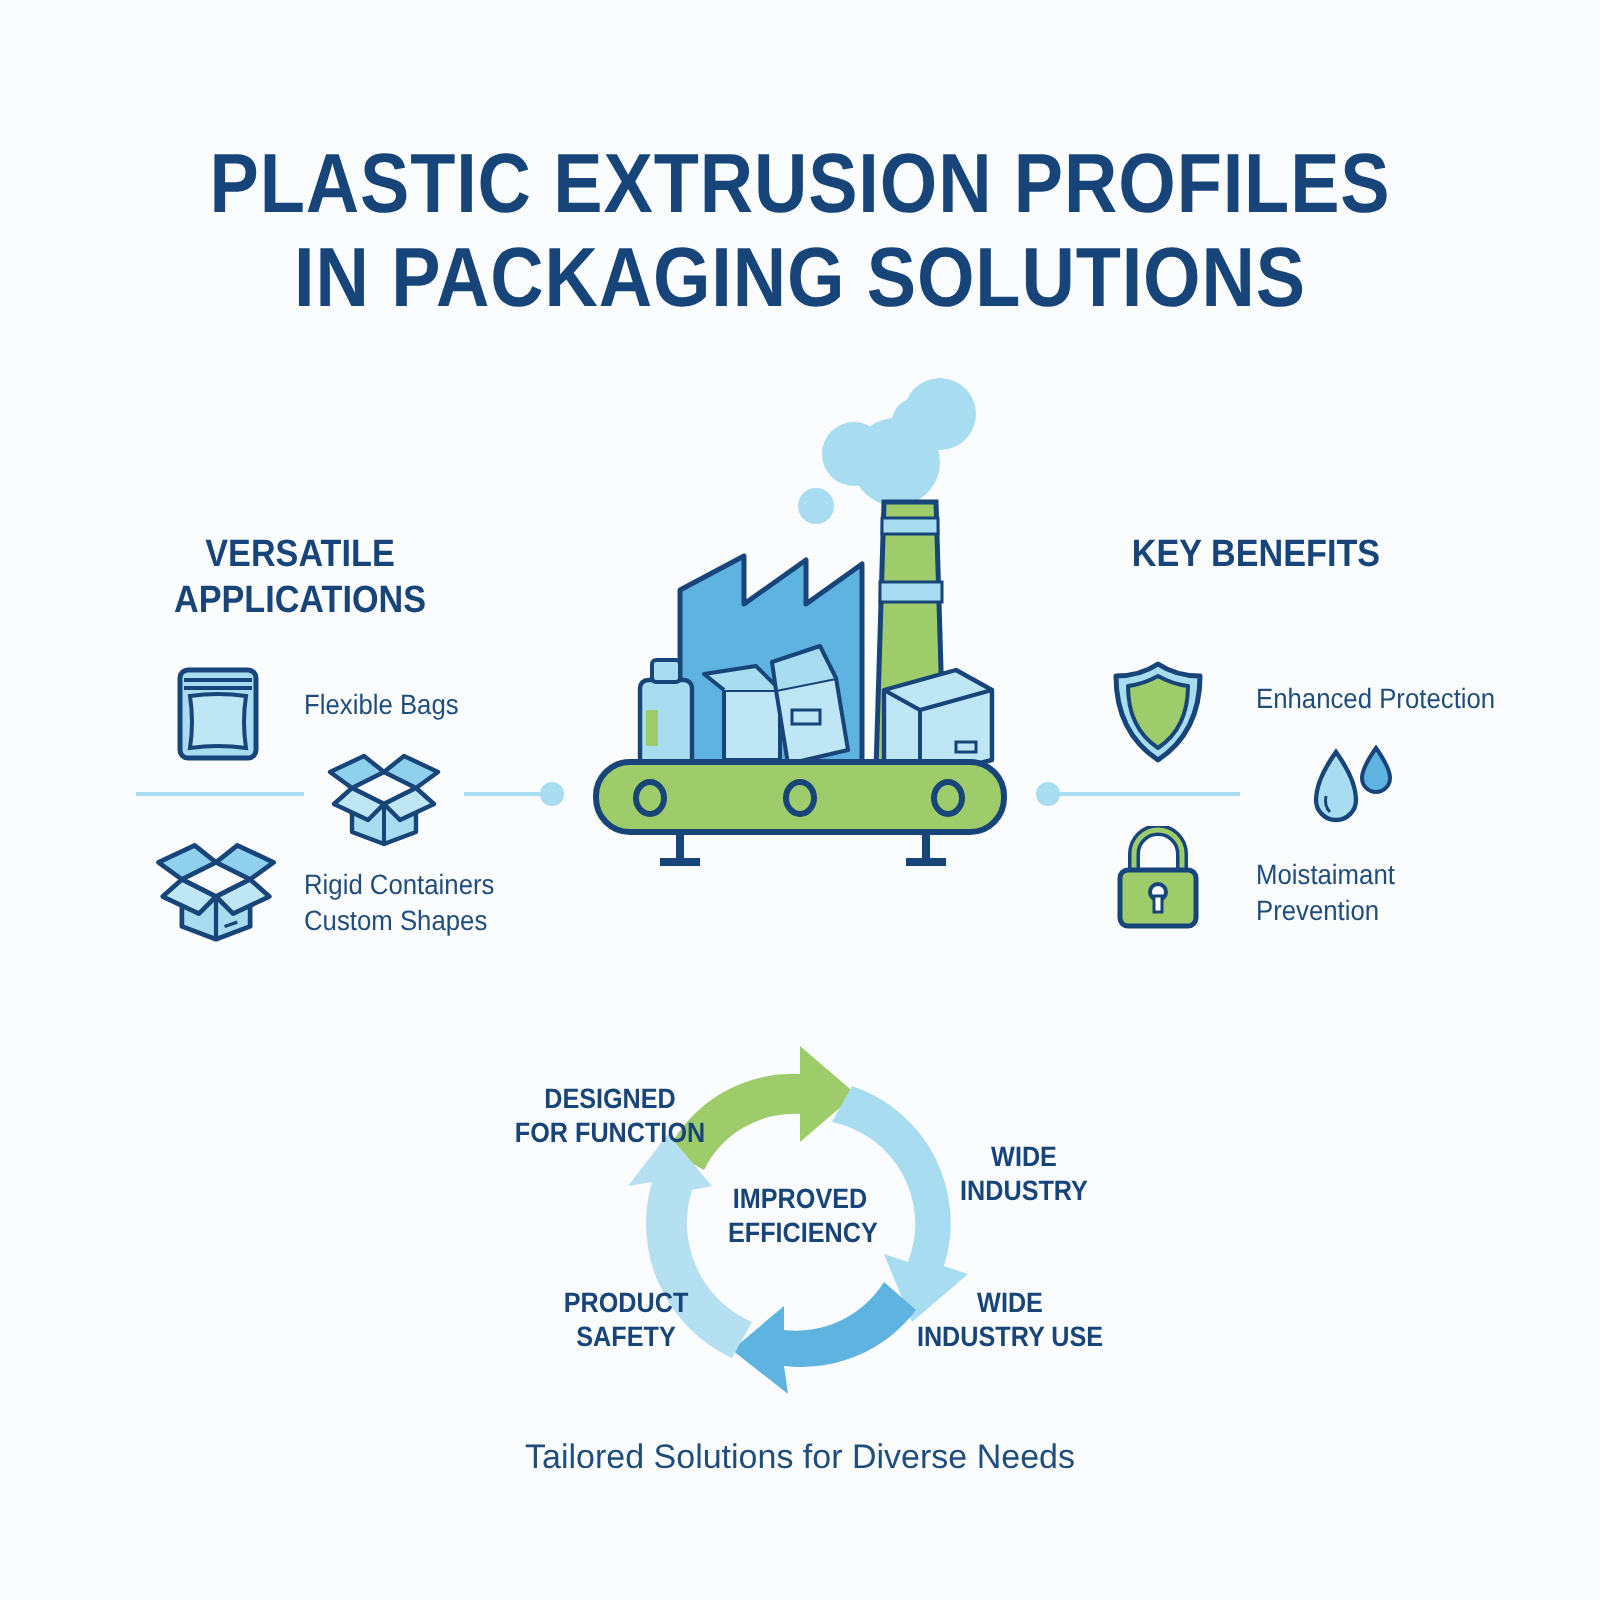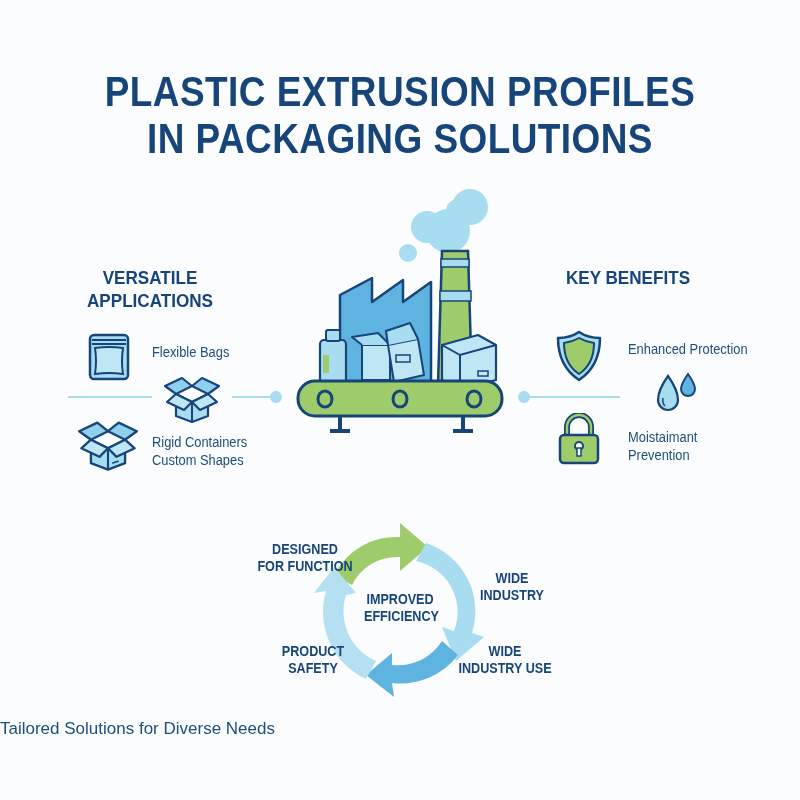--- a/index.html
+++ b/index.html
@@ -8,21 +8,21 @@
   .abs { position:absolute; }
   .title { left:0; width:800px; text-align:center; top:68px; font-family:"Liberation Sans", sans-serif;
            font-weight:bold; font-size:42px; line-height:47px; color:#17457a; letter-spacing:0.5px;
            transform:scaleX(0.88); transform-origin:center; }
   .title div { white-space:nowrap; }
   .section-h { font-weight:bold; font-size:19px; line-height:23px; color:#17457a; text-align:center;
                transform:scaleX(0.9); }
   .item-text { font-size:14px; line-height:18px; color:#1f4d7c; transform:scaleX(0.92); transform-origin:left; white-space:nowrap; }
   .cycle-label { font-weight:bold; font-size:14px; line-height:17px; color:#17457a; text-align:center;
                  transform:scaleX(0.9); white-space:nowrap; }
-  .footer { left:0; width:800px; top:719px; font-size:17px; color:#1f4d7c; }
+  .footer { left:0; width:800px; top:719px; text-align:center; font-size:17px; color:#1f4d7c; }
   svg { display:block; }
 </style>
 </head>
 <body>
 
 <div class="abs title">
   <div>PLASTIC EXTRUSION PROFILES</div>
   <div>IN PACKAGING SOLUTIONS</div>
 </div>
 

